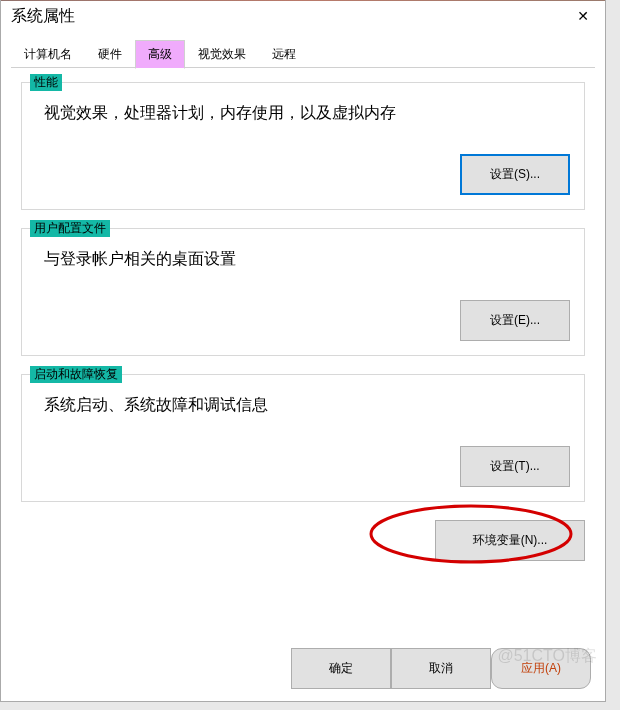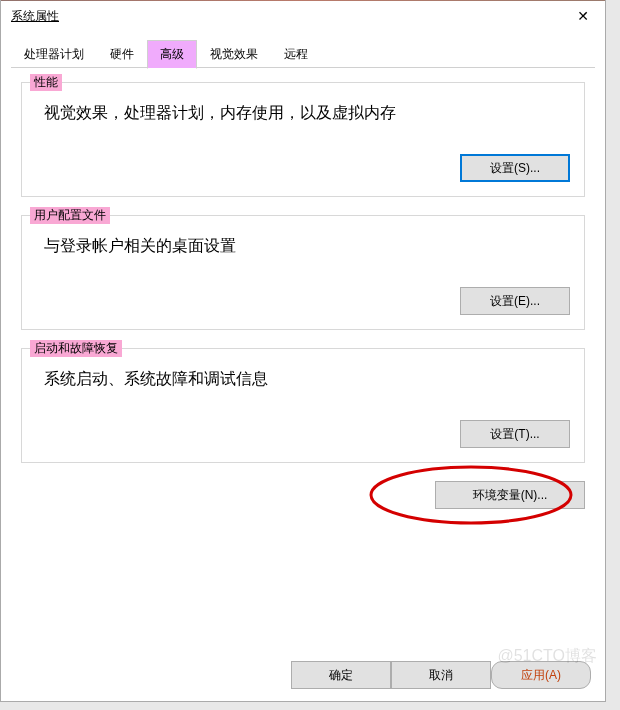--- a/index.html
+++ b/index.html
@@ -1,31 +1,31 @@
 <!DOCTYPE html>
 <html><head>
   <meta charset="utf-8">
   <style>
     * { box-sizing: border-box; margin: 0; padding: 0; }
     body { font-family: "Microsoft YaHei", "Segoe UI", sans-serif; font-size: 12px; background: #e8e8e8; width: 620px; height: 710px; overflow: hidden; position: relative; }
     .window { background: #fff; border: 1px solid #aaa; width: 606px; height: 702px; margin: 0; position: relative; }
     .titlebar { display: flex; justify-content: space-between; align-items: center; height: 30px; padding: 0 2px 0 10px; background: #fff; }
-    .title { font-size: 12px; text-decoration: underline; }
+    .title { font-size: 16px; }
     .close-btn { width: 40px; height: 28px; display: flex; align-items: center; justify-content: center; font-size: 14px; cursor: pointer; }
     .tabrow { display: flex; padding: 8px 10px 0 10px; border-bottom: none; position: relative; }
     .tab { padding: 5px 12px; border: 1px solid transparent; cursor: pointer; font-size: 12px; background: #fff; position: relative; top: 1px; }
     .tab.active { border: 1px solid #d0d0d0; border-bottom: 1px solid #fff; background: #f0abfc; z-index: 2; }
     .tabline { position: absolute; left: 10px; right: 10px; bottom: 0; height: 1px; background: #d0d0d0; z-index: 1; }
     .panel { padding: 14px 20px 10px 20px; }
     .intro { margin: 8px 0 18px 18px; font-size: 12px; }
     .group { border: 1px solid #d8d8d8; margin: 0 0 18px 0; padding: 20px 14px 14px 14px; position: relative; }
-    .group-title { position: absolute; top: -9px; left: 8px; background: #f9a8d4; padding: 0 4px; font-size: 12px; }
+    .group-title { position: absolute; top: -9px; left: 8px; background: #14b8a6; padding: 0 4px; font-size: 12px; }
     .group-desc { font-size: 16px; margin: 0 0 30px 8px; }
     .group-btnrow { display: flex; justify-content: flex-end; }
-    .btn { min-width: 110px; height: 28px; border: 1px solid #adadad; background: #e1e1e1; font-size: 12px; cursor: pointer; padding: 0 0; font-family: inherit; }
+    .btn { min-width: 110px; height: 41px; border: 1px solid #adadad; background: #e1e1e1; font-size: 12px; cursor: pointer; padding: 0 0; font-family: inherit; }
     .btn.focus { border: 2px solid #0078d7; }
     .envrow { display: flex; justify-content: flex-end; margin: 12px 0 0 0; position: relative; }
     .bottom-row { position: absolute; bottom: 12px; right: 14px; display: flex; gap: 0; }
     .bottom-row .btn { min-width: 100px; }
     .btn.disabled { color: #c2410c; border-radius: 11px; }
     .annot { position: absolute; pointer-events: none; z-index: 50; }
     .watermark { position: absolute; right: 8px; bottom: 34px; color: rgba(0,0,0,0.12); font-size: 16px; pointer-events: none; }
     .edge-top { position: absolute; top: -2px; left: 0; right: 0; height: 2px; background: linear-gradient(90deg, #7a3b2e, #c94a2a, #8a4a2f); opacity: 0.5; }
   </style>
 </head>
@@ -34,21 +34,21 @@
 <div class="window">
   <div class="edge-top"></div>
   <div class="titlebar">
     <span class="title">系统属性</span>
     <div class="close-btn">
       <span>✕</span>
     </div>
   </div>
 
   <div class="tabrow">
-    <div class="tab">处理器计划</div>
+    <div class="tab">计算机名</div>
     <div class="tab">硬件</div>
     <div class="tab active">高级</div>
     <div class="tab">视觉效果</div>
     <div class="tab">远程</div>
     <div class="tabline"></div>
   </div>
 
   <div class="panel">
 
     <div class="group">

